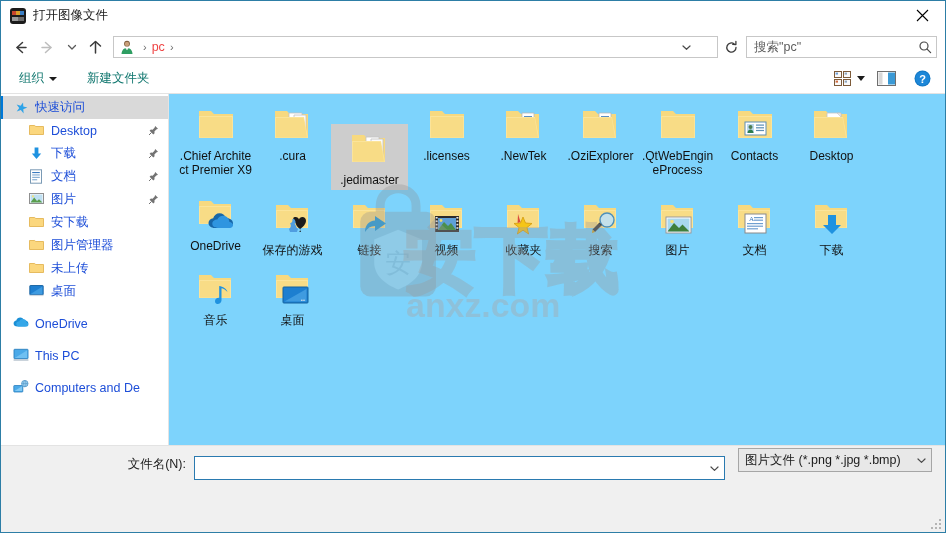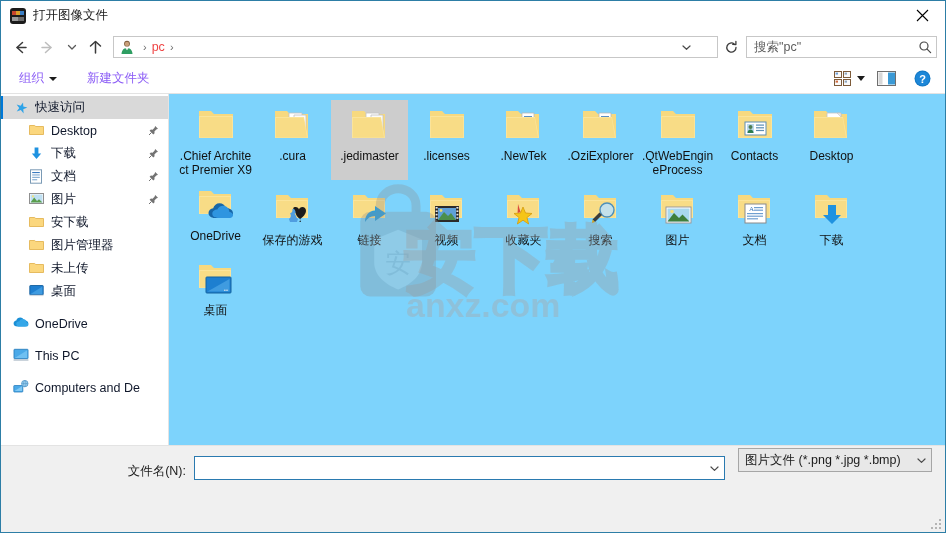--- a/index.html
+++ b/index.html
@@ -40,54 +40,54 @@
     align-items:center;justify-content:center;}
   .searchbox{
     width:191px;height:22px;border:1px solid #c7c7c7;background:#fff;display:flex;
     align-items:center;box-sizing:border-box;flex:0 0 auto;margin-left:4px;
   }
   .searchbox .ph{flex:1 1 auto;padding-left:7px;font-size:12.5px;color:#5d5d5d;
     white-space:nowrap;overflow:hidden;}
   .search-ico{width:22px;display:flex;align-items:center;justify-content:center;}
   
   .toolbar{height:29px;display:flex;align-items:center;padding:0 10px 0 12px;flex:0 0 auto;}
-  .tb-item{font-size:12.5px;color:#8b5cf6;display:flex;align-items:center;gap:5px;
+  .tb-item{font-size:12.5px;color:#0f766e;display:flex;align-items:center;gap:5px;
     padding:3px 6px;white-space:nowrap;}
   .tb-caret{width:0;height:0;border-left:4px solid transparent;border-right:4px solid transparent;
     border-top:4px solid #1b1b1b;display:inline-block;}
   .tb-spacer{flex:1 1 auto;}
   .tb-icon{width:26px;height:22px;display:flex;align-items:center;justify-content:center;}
   .tb-caret2{width:0;height:0;border-left:4px solid transparent;border-right:4px solid transparent;
     border-top:5px solid #1b1b1b;margin:0 8px 0 2px;}
   
   .body{flex:1 1 auto;display:flex;min-height:0;border-top:1px solid #e3e3e3;}
   .sidebar{width:167px;flex:0 0 auto;background:#fff;border-right:1px solid #e3e3e3;
     padding-top:2px;overflow:hidden;position:relative;}
   .side-row{height:23px;display:flex;align-items:center;position:relative;padding-right:8px;}
   .side-row.sel{background:#d9d9d9;}
   .side-row.sel:before{content:"";position:absolute;left:0;top:0;bottom:0;width:2px;background:#0078d7;}
   .side-ico{width:16px;height:16px;margin-right:6px;flex:0 0 auto;position:relative;}
-  .side-label{font-size:12.5px;color:#0f172a;white-space:nowrap;overflow:hidden;}
+  .side-label{font-size:12.5px;color:#1d4ed8;white-space:nowrap;overflow:hidden;}
   .side-pin{margin-left:auto;width:12px;height:12px;flex:0 0 auto;} .ind1{padding-left:28px;} .ind2{padding-left:12px;}
   .side-gap{height:9px;}
   
   .filepane{flex:1 1 auto;position:relative;overflow:hidden;background:#7dd3fc;}
   .grid{display:flex;flex-wrap:wrap;align-content:flex-start;padding:6px 0 0 8px;}
   .tile{width:77px;display:flex;flex-direction:column;align-items:center;
     padding:4px 1px 3px;box-sizing:border-box;}
-  .tile.sel{background:#cdcdcd;}
+  .tile.sel{background:#cdcdcd;margin-top:24px;}
   .tile .ic{width:50px;height:42px;position:relative;flex:0 0 auto;}
   .tile .nm{margin-top:3px;font-size:12px;line-height:14px;color:#111;text-align:center;
     word-break:break-all;width:74px;}
   .row2{margin-top:4px;}
   
   .watermark{position:absolute;left:0;top:0;width:100%;height:100%;pointer-events:none;z-index:5;}
   
   .footer{flex:0 0 auto;background:#f0f0f0;border-top:1px solid #e3e3e3;position:relative;height:86px;}
-  .fn-row{display:flex;align-items:flex-end;position:absolute;left:0;top:10px;width:100%;}
+  .fn-row{display:flex;align-items:flex-start;position:absolute;left:0;top:10px;width:100%;}
   .fn-label{width:193px;text-align:right;padding-right:8px;font-size:12.5px;color:#1b1b1b;
     box-sizing:border-box;}
   .combo{height:24px;border:1px solid #2a7ab0;background:#fff;display:flex;align-items:center;
     box-sizing:border-box;}
   .combo .val{flex:1 1 auto;padding:0 6px;font-size:12.5px;color:#1b1b1b;white-space:nowrap;
     overflow:hidden;}
   .combo .arrow{width:20px;display:flex;align-items:center;justify-content:center;}
   .fname-combo{width:531px;}
   .ftype-combo{position:absolute;right:13px;top:2px;width:194px;border-color:#a6a6a6;
     background:#e8e8e8;}
@@ -633,20 +633,31 @@
             <svg width="50" height="42" viewBox="0 0 50 42">
               <path d="M8 7 L20 7 L23 10 L40 10 L40 30 L8 30 Z" fill="#f7d97f"></path>
               <path d="M8 12 L40 12 L40 30 L8 30 Z" fill="#fbe49a"></path>
               <path d="M9 13 L39 13 L39 29.5 L9 29.5 Z" fill="#f8dc86"></path>
               <path d="M21 17 L29 17 L29 27 L34 27 L25 36 L16 27 L21 27 Z" fill="#1f92e0"></path>
             </svg>
           </div>
           <div class="nm">下载</div>
         </div>
 
+        <div class="tile row2">
+          <div class="ic">
+            <svg width="50" height="42" viewBox="0 0 50 42">
+              <path d="M8 7 L20 7 L23 10 L40 10 L40 30 L8 30 Z" fill="#f7d97f"></path>
+              <path d="M8 12 L40 12 L40 30 L8 30 Z" fill="#fbe49a"></path>
+              <path d="M9 13 L39 13 L39 29.5 L9 29.5 Z" fill="#f8dc86"></path>
+              <path d="M24 33 C24 30.8 26 29.4 28.2 29.7 L28.2 18 C32 18.8 35.5 20.6 36.5 24 C34.5 21.6 32 20.6 30.5 20.3 L30.5 32.2 C30.5 34.6 28.2 36.4 26 36 C24.6 35.7 24 34.4 24 33 Z" fill="#1f92e0"></path>
+            </svg>
+          </div>
+          <div class="nm">音乐</div>
+        </div>
 
         <div class="tile row2">
           <div class="ic">
             <svg width="50" height="42" viewBox="0 0 50 42">
               <path d="M8 7 L20 7 L23 10 L40 10 L40 30 L8 30 Z" fill="#f7d97f"></path>
               <path d="M8 12 L40 12 L40 30 L8 30 Z" fill="#fbe49a"></path>
               <path d="M9 13 L39 13 L39 29.5 L9 29.5 Z" fill="#f8dc86"></path>
               <rect x="15" y="19" width="25" height="16" rx="0.8" fill="#1d7fd0" stroke="#14639f" stroke-width="1"></rect>
               <path d="M16.5 33.5 L38.5 21 L38.5 33.5 Z" fill="#3f9be0"></path>
               <g fill="#bcd6ea">

